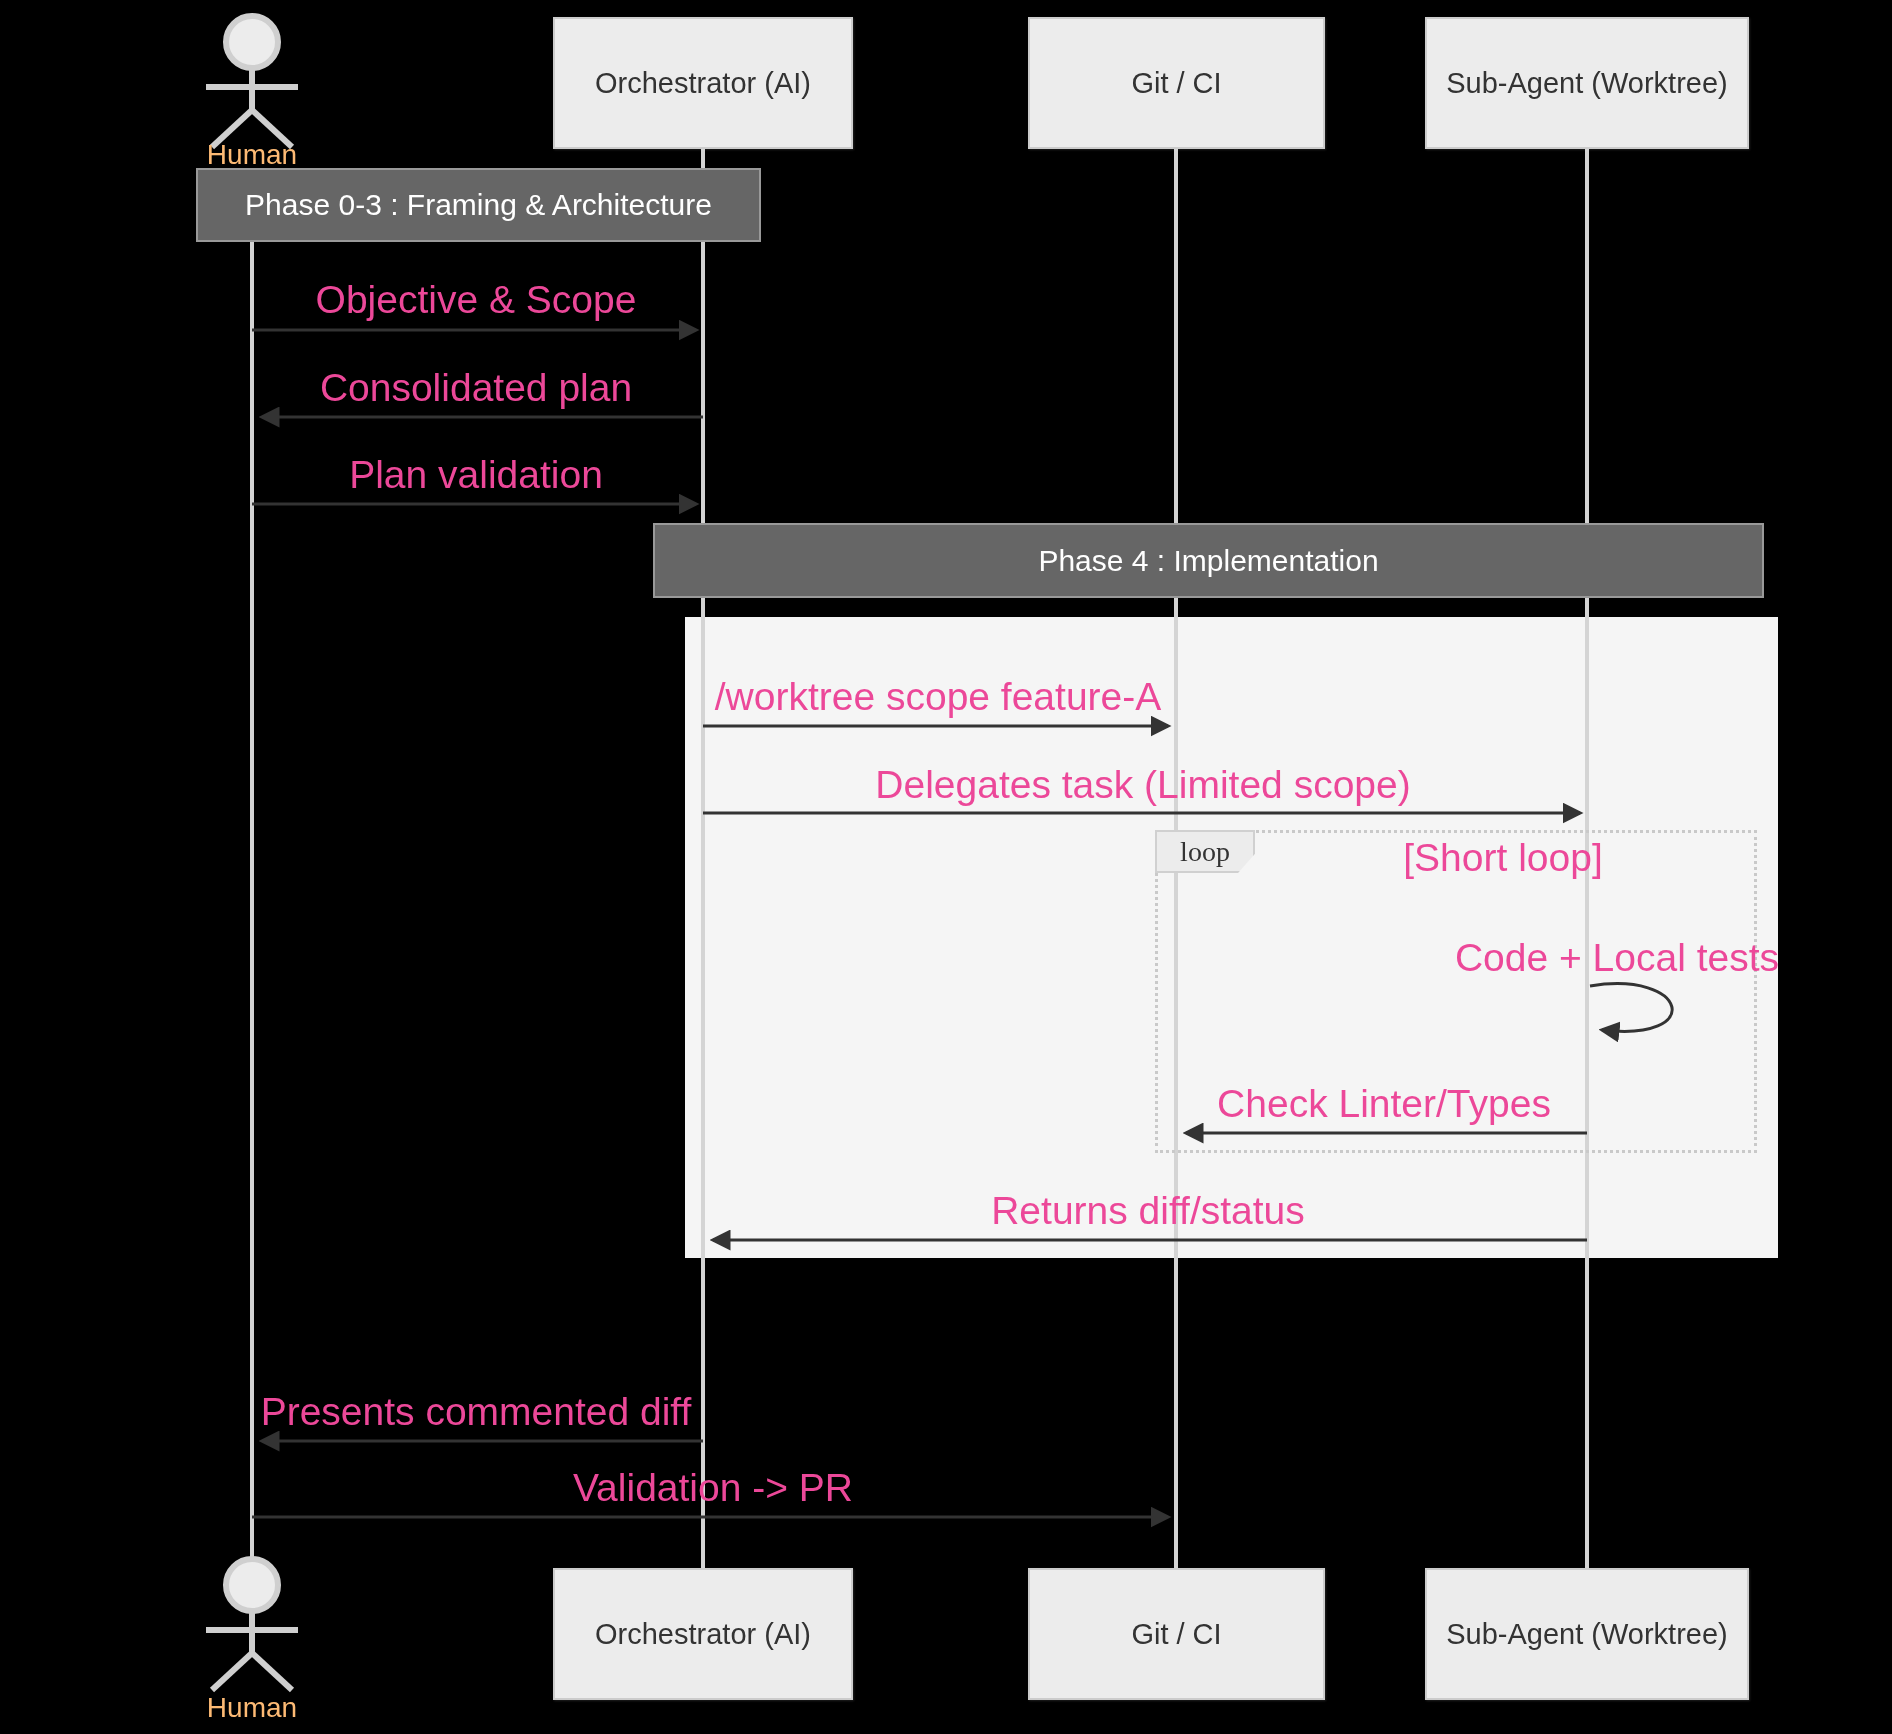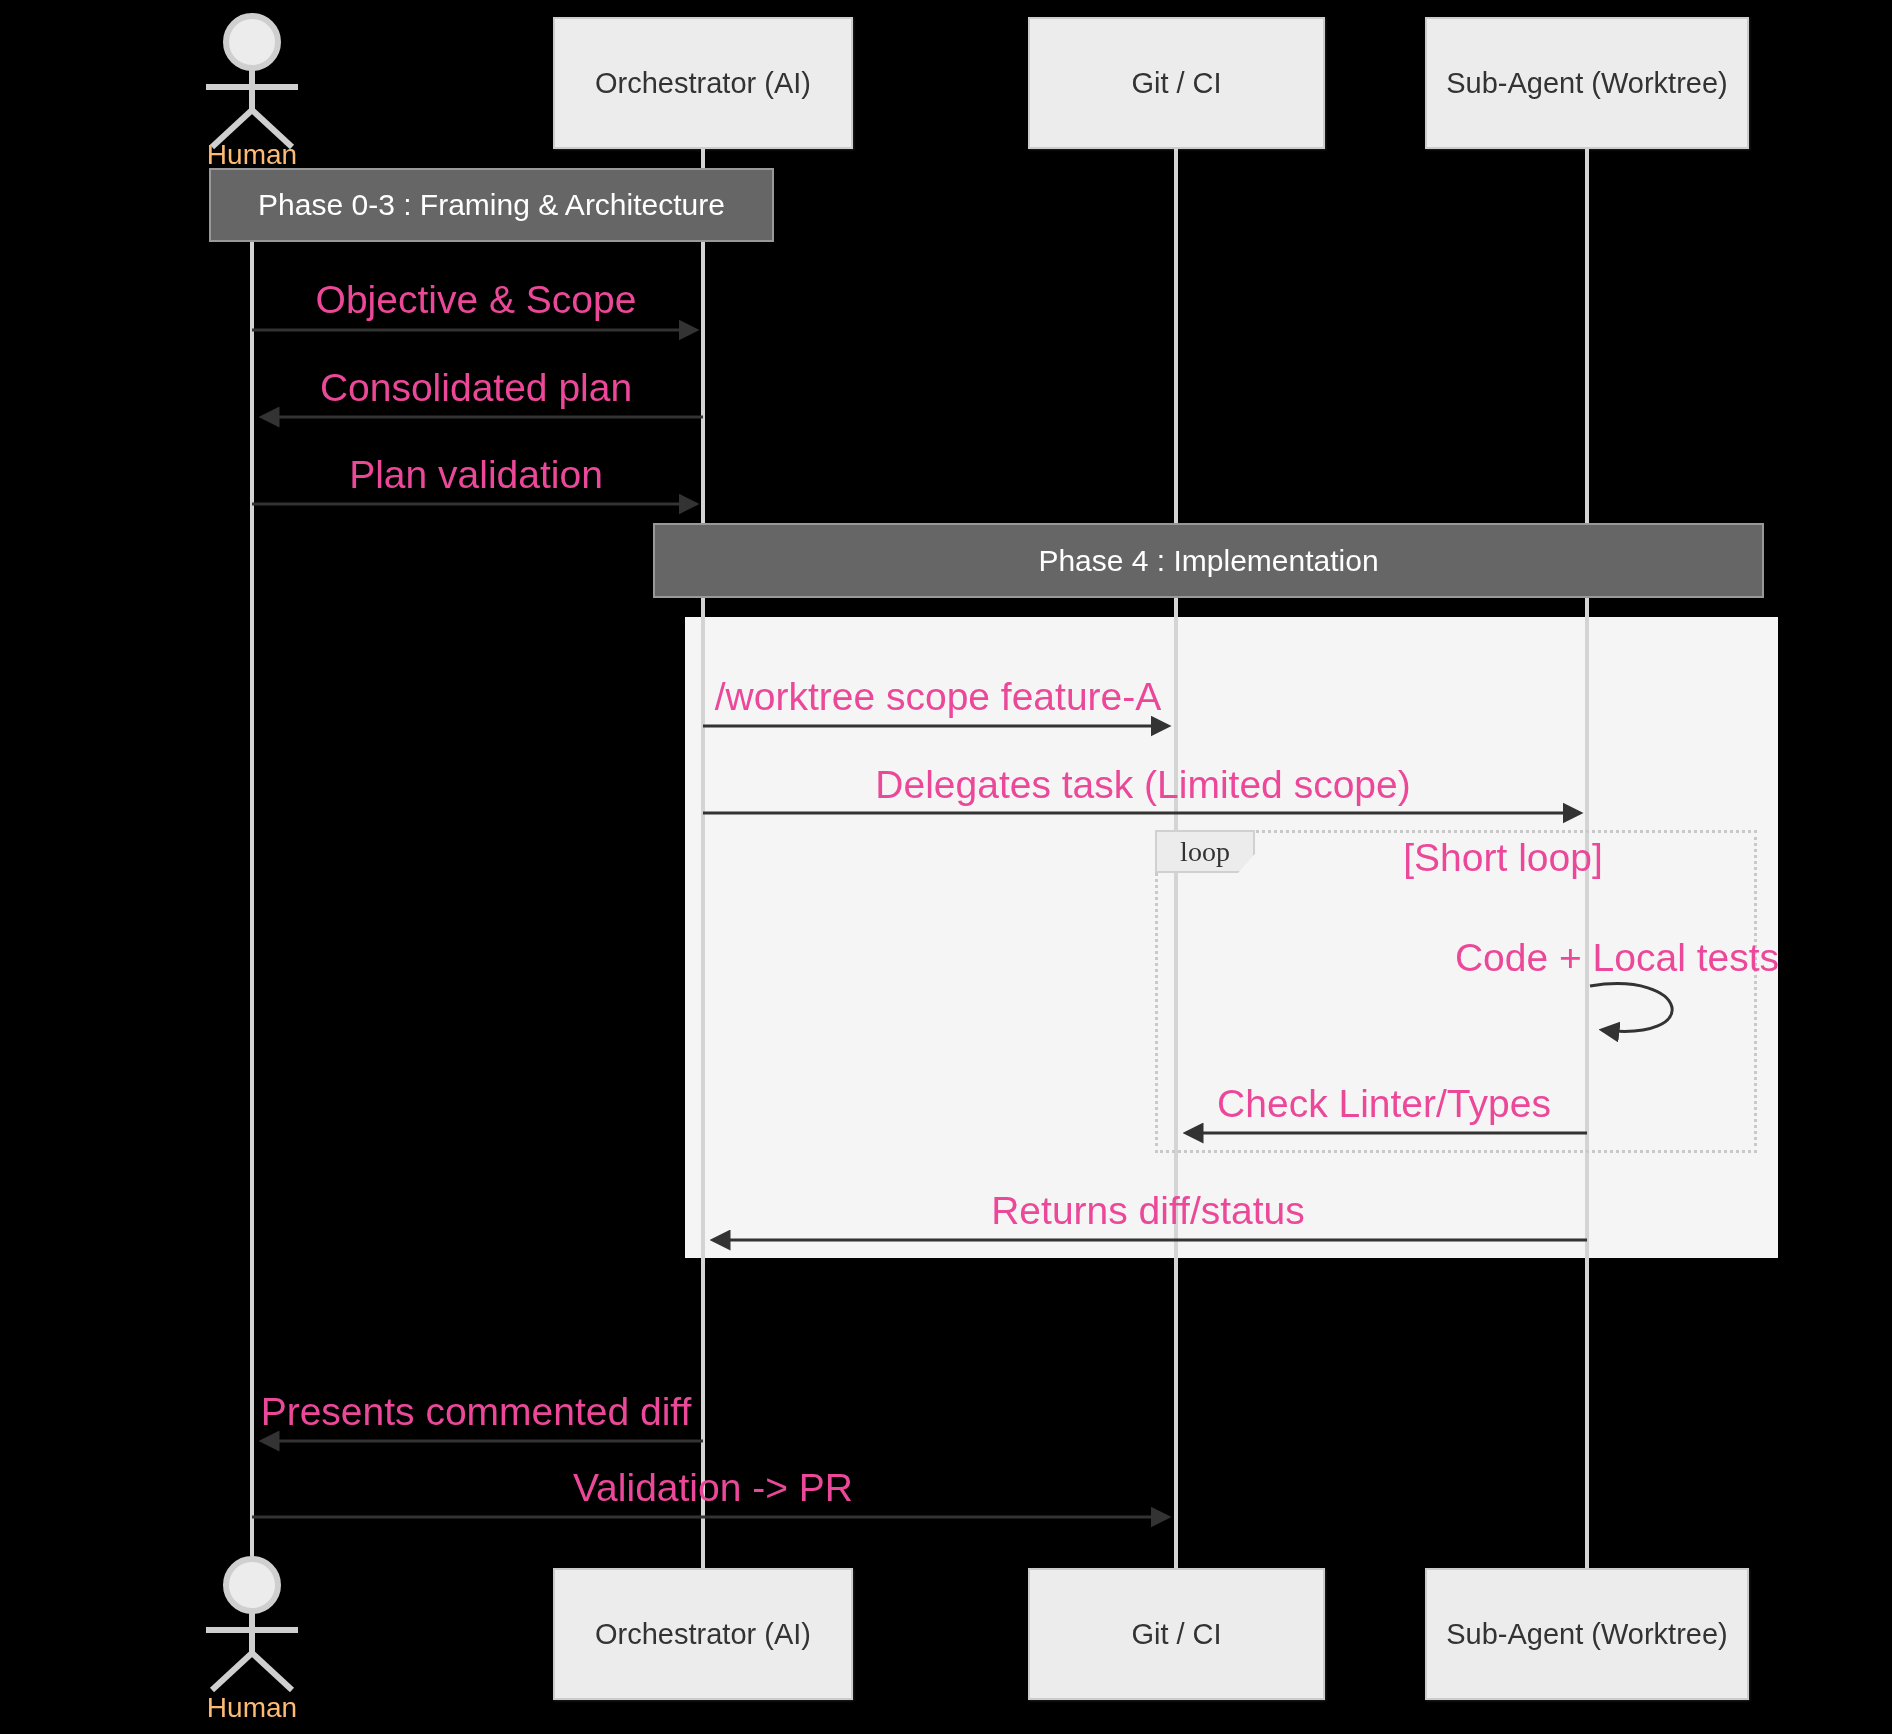--- a/index.html
+++ b/index.html
@@ -102,21 +102,21 @@
   <div class="abs pbox" style="left:1028px;top:1568px;width:297px;height:132px;">
     <span>Git / CI</span>
   </div>
   <div class="abs pbox" style="left:1425px;top:1568px;width:324px;height:132px;">
     <span>Sub-Agent (Worktree)</span>
   </div>
 
   <div class="abs actor-label" style="left:252px;top:155px;">Human</div>
   <div class="abs actor-label" style="left:252px;top:1708px;">Human</div>
 
-  <div class="abs band" style="left:196px;top:168px;width:565px;height:74px;margin-left:13px;">
+  <div class="abs band" style="left:196px;top:168px;width:565px;height:74px;">
     <span>Phase 0-3 : Framing &amp; Architecture</span>
   </div>
   <div class="abs band" style="left:653px;top:523px;width:1111px;height:75px;">
     <span>Phase 4 : Implementation</span>
   </div>
 
   <svg id="arrow-svg" class="abs">
     <defs>
       <marker id="arr" viewBox="0 0 12 12" refX="10" refY="6" markerWidth="7" markerHeight="7" orient="auto-start-reverse">
         <path d="M0,0 L12,6 L0,12 z" fill="#333333"></path>

